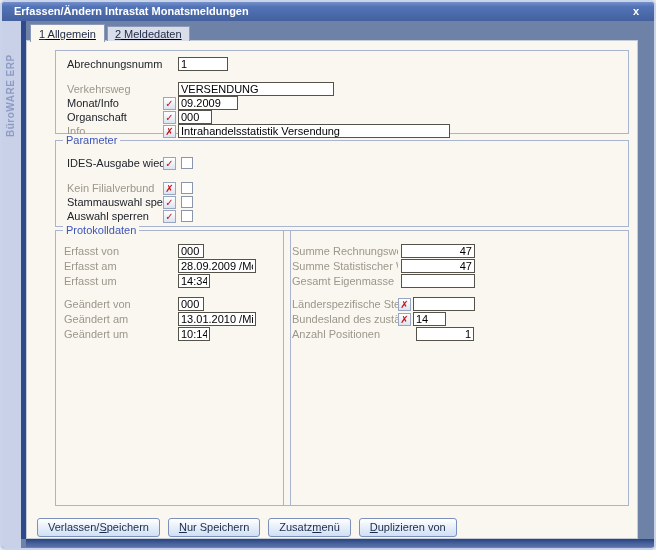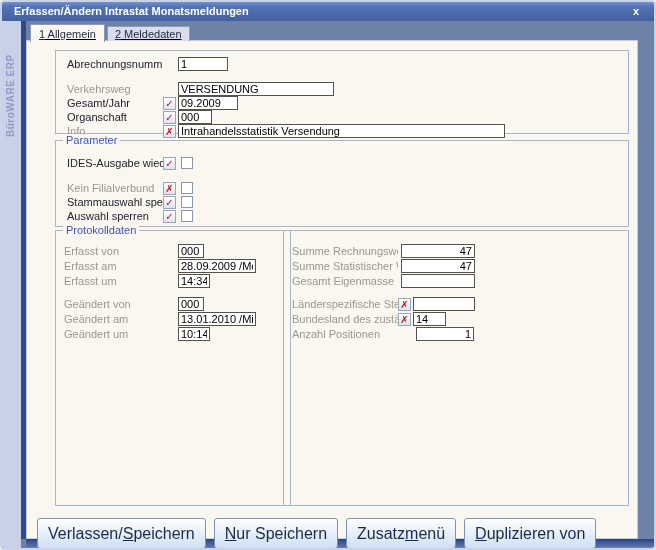--- a/index.html
+++ b/index.html
@@ -74,22 +74,22 @@
   .cb{ display:inline-block; width:12px; height:12px; margin-left:3px;
        background:#fff; border:1px solid #8a96ac; }
   input.txt{
     height:14px; font-family:"Liberation Sans","DejaVu Sans",sans-serif; font-size:11px;
     border:1px solid #55524a; background:#fff; color:#000; padding:0 2px;
   }
   input.ra{ text-align:right; }
   
   .btnrow{ position:absolute; left:35px; top:516px; display:flex; gap:8px; z-index:2; }
   .btn{
-    height:31px; padding:0 10px; font-family:"Liberation Sans","DejaVu Sans",sans-serif;
-    font-size:16px; color:#1a2a4a; line-height:17px;
+    height:19px; padding:0 10px; font-family:"Liberation Sans","DejaVu Sans",sans-serif;
+    font-size:11px; color:#1a2a4a; line-height:17px;
     background:linear-gradient(180deg,#ffffff 0%,#e9f0fa 45%,#cfe0f4 100%);
     border:1px solid #7b90bb; border-radius:3px; cursor:default; white-space:nowrap;
   }
   u{ text-decoration:underline; }
 </style>
 </head>
 <body>
 
 <div class="window">
 
@@ -115,33 +115,33 @@
       <span class="lbl">Abrechnungsnummer</span>
       <span class="islot"></span>
       <input class="txt" style="width: 50px;" value="1">
     </div>
     <div class="row gap-above">
       <span class="lbl dim">Verkehrsweg</span>
       <span class="islot"></span>
       <input class="txt" style="width: 156px;" value="VERSENDUNG">
     </div>
     <div class="row">
-      <span class="lbl">Gesamt/Jahr</span>
+      <span class="lbl">Monat/Info</span>
       <span class="ibtn">✓</span>
       <input class="txt" style="width: 60px;" value="09.2009">
     </div>
     <div class="row">
       <span class="lbl">Organschaft</span>
       <span class="ibtn">✓</span>
       <input class="txt" style="width: 34px;" value="000">
     </div>
     <div class="row">
       <span class="lbl dim">Info</span>
       <span class="ibtn">✗</span>
-      <input class="txt" style="width: 327px;" value="Intrahandelsstatistik Versendung">
+      <input class="txt" style="width: 272px;" value="Intrahandelsstatistik Versendung">
     </div>
   </div>
 
   <div class="group g2">
     <span class="group-label">Parameter</span>
     <div class="row">
       <span class="lbl">IDES-Ausgabe wiederholen</span>
       <span class="ibtn">✓</span>
       <span class="cb"></span>
     </div>

